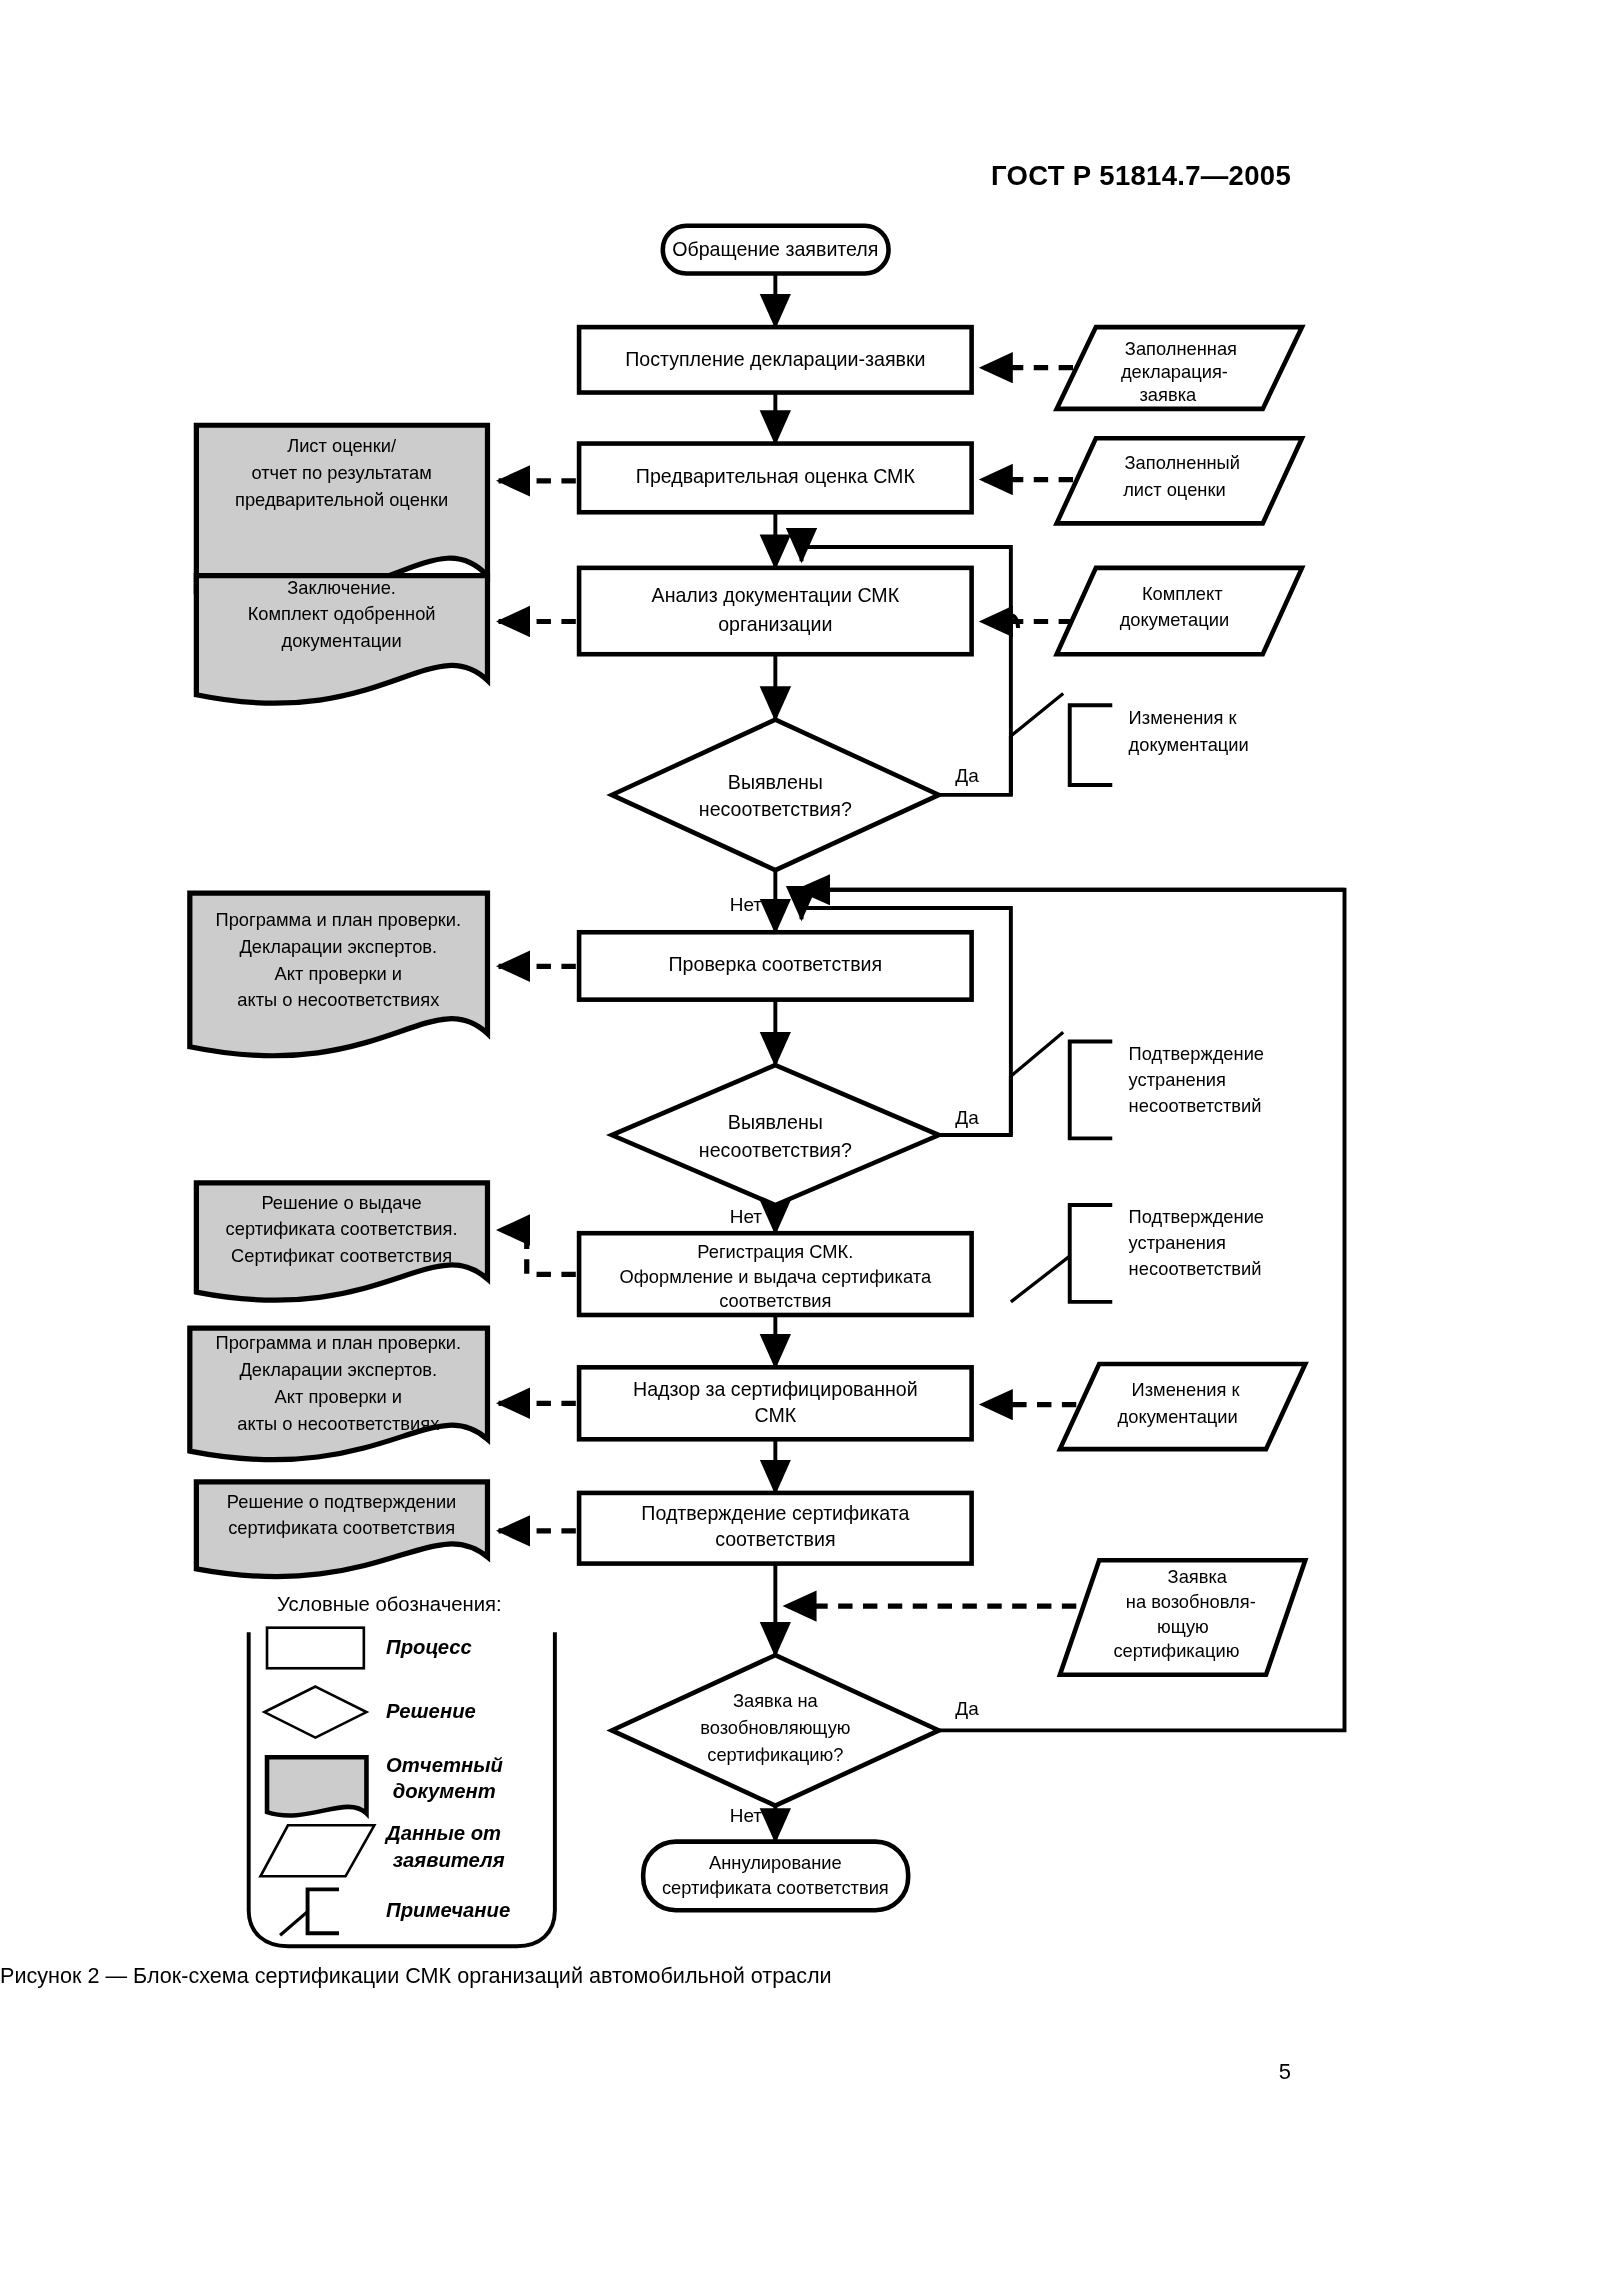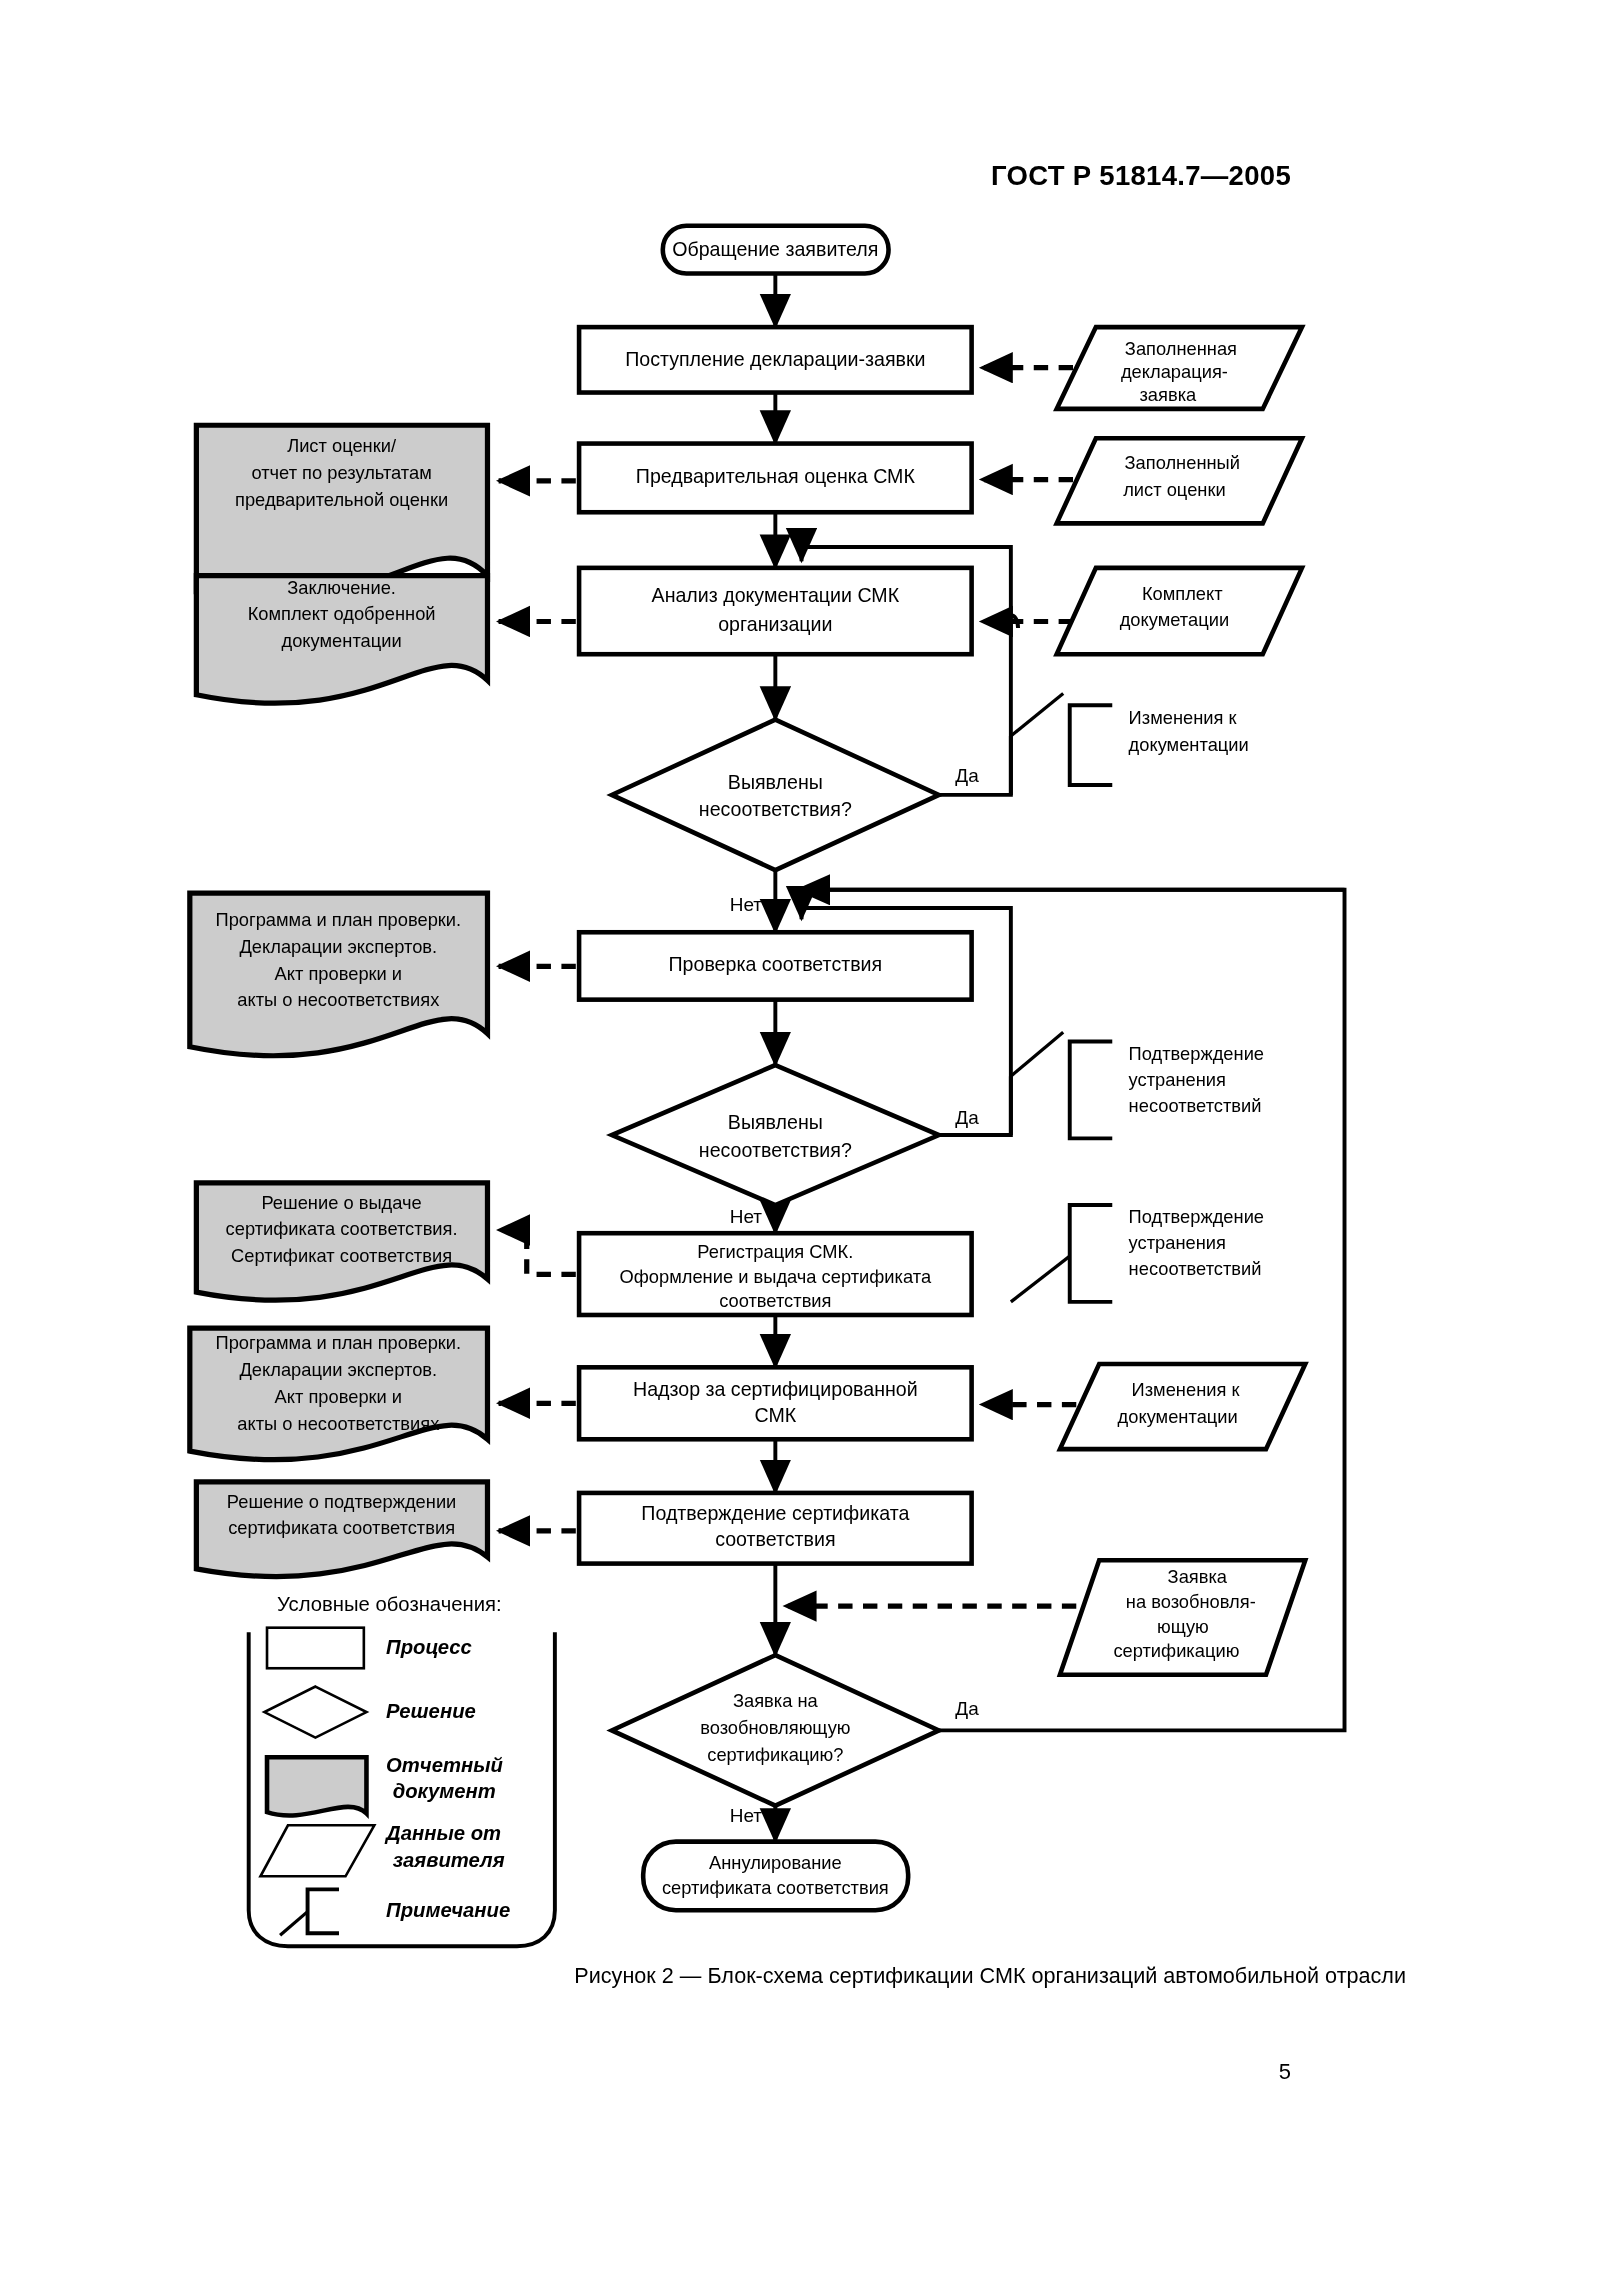--- a/index.html
+++ b/index.html
@@ -2,21 +2,21 @@
 <html style="font-size:10.5px"><head>
 <meta charset="utf-8">
 <style>
   html,body{margin:0;padding:0;background:#fff;}
   body{width:1622px;height:2295px;position:relative;
        font-family:"Liberation Sans","DejaVu Sans",sans-serif;color:#000;}
   #page{position:absolute;inset:0;width:1406px;height:2295px;overflow:hidden;background:#fff;}
 
   .hdr{position:absolute;right:115px;top:160px;font-size:27.5px;font-weight:bold;letter-spacing:0.3px;white-space:nowrap;}
   .pg{position:absolute;right:115px;top:2059px;font-size:22px;}
-  .cap{position:absolute;left:0;right:0;top:1963px;text-align:right;font-size:21.6px;}
+  .cap{position:absolute;left:0;right:0;top:1963px;text-align:left;font-size:21.6px;}
 
   svg#diagram{position:absolute;left:0;top:0;width:1622px;height:2295px;}
   svg text{font-family:"Liberation Sans","DejaVu Sans",sans-serif;fill:#000;}
   .t{font-size:30px;text-anchor:middle;dominant-baseline:middle;}
   .tsm{font-size:28px;text-anchor:middle;dominant-baseline:middle;}
   .yn{font-size:29px;text-anchor:middle;dominant-baseline:middle;}
   .lg{font-size:31px;font-style:italic;font-weight:bold;dominant-baseline:middle;}
   .lgh{font-size:31px;text-anchor:middle;dominant-baseline:middle;}
 
   .shp{fill:#fff;stroke:#000;stroke-width:7;}

